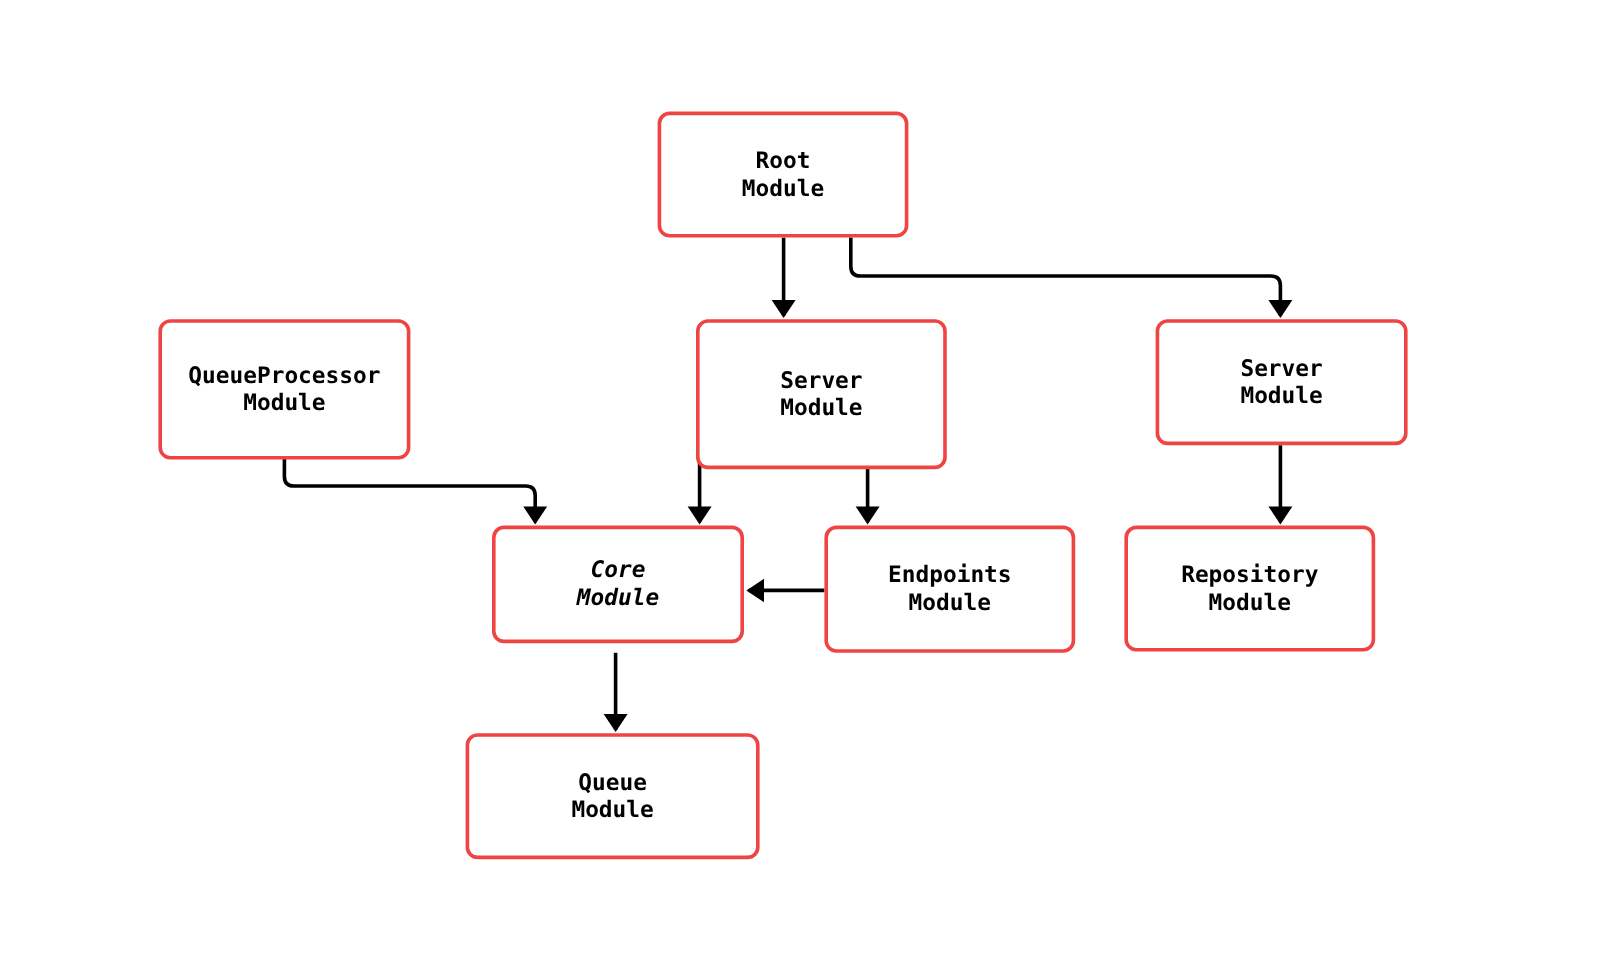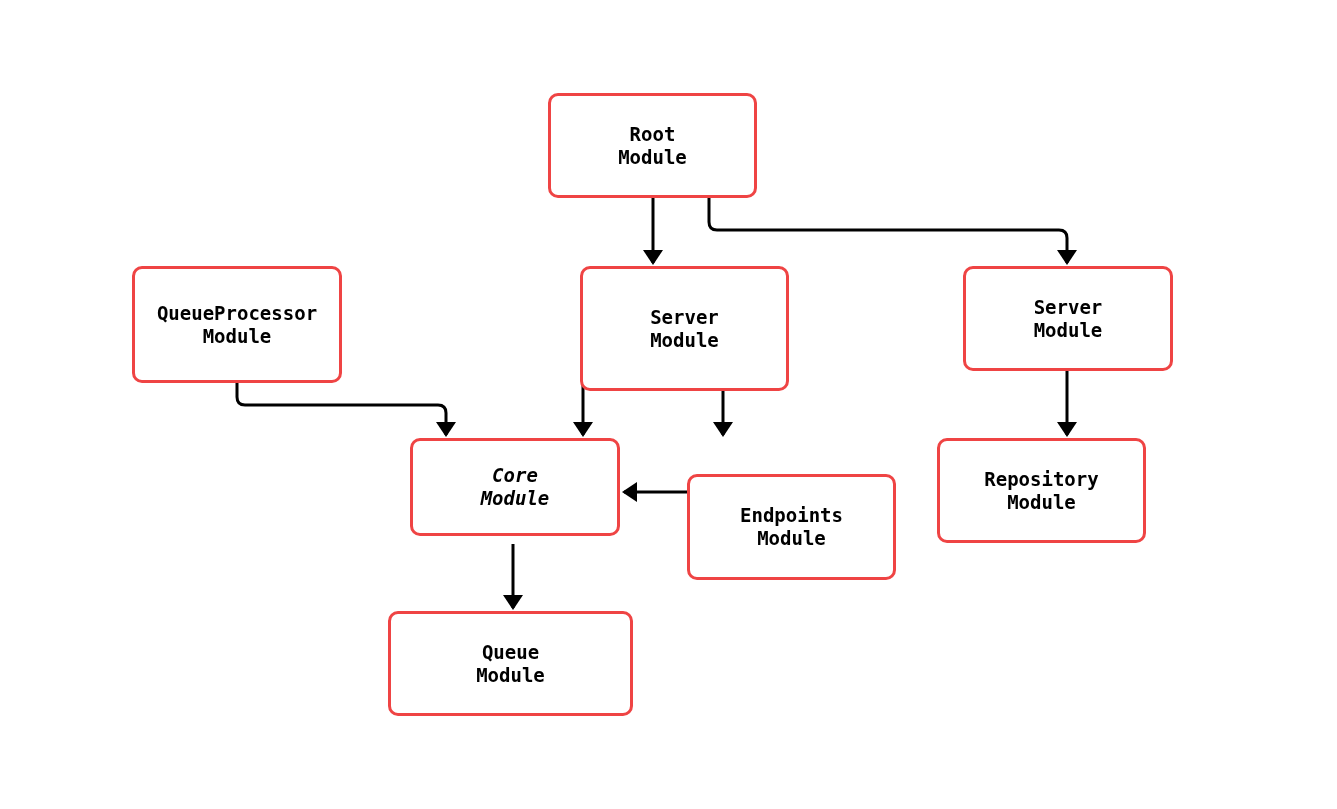--- a/index.html
+++ b/index.html
@@ -88,21 +88,21 @@
   <div class="node" style="left:963px; top:266px; width:210px; height:105px;">
     <span>Server</span>
     <span>Module</span>
   </div>
 
   <div class="node" style="left:410px; top:438px; width:210px; height:98px;font-style:italic;">
     <span>Core</span>
     <span>Module</span>
   </div>
 
-  <div class="node" style="left:687px; top:438px; width:209px; height:106px;margin-top:36px;">
+  <div class="node" style="left:687px; top:438px; width:209px; height:106px;">
     <span>Endpoints</span>
     <span>Module</span>
   </div>
 
   <div class="node" style="left:937px; top:438px; width:209px; height:105px;">
     <span>Repository</span>
     <span>Module</span>
   </div>
 
   <div class="node" style="left:388px; top:611px; width:245px; height:105px;">

